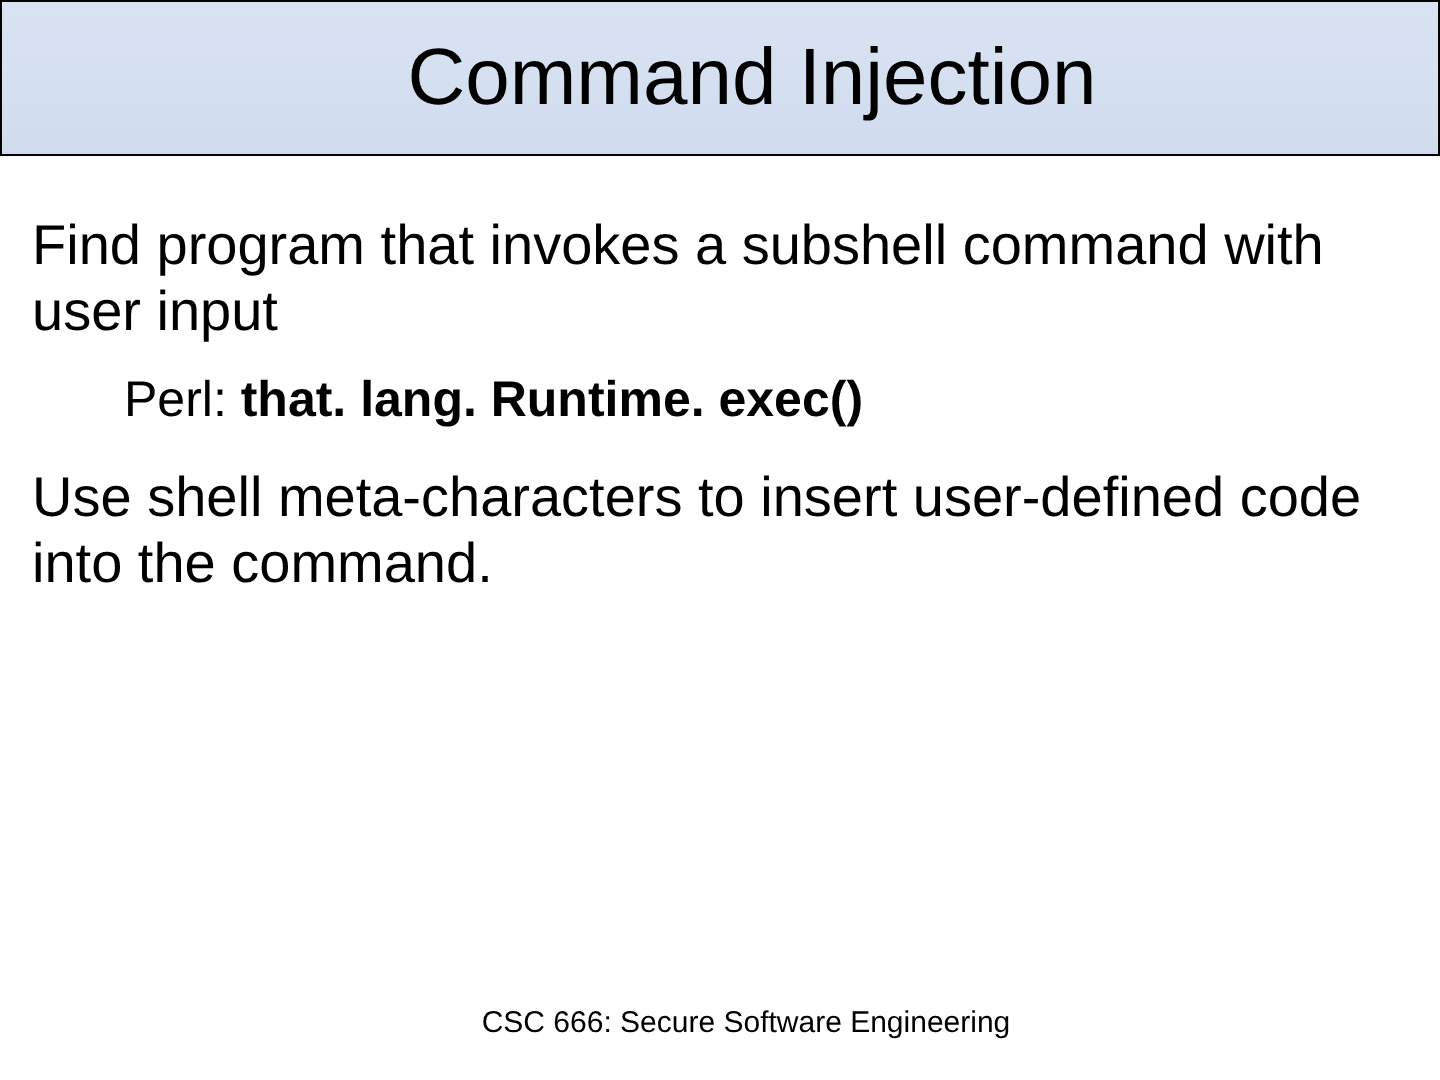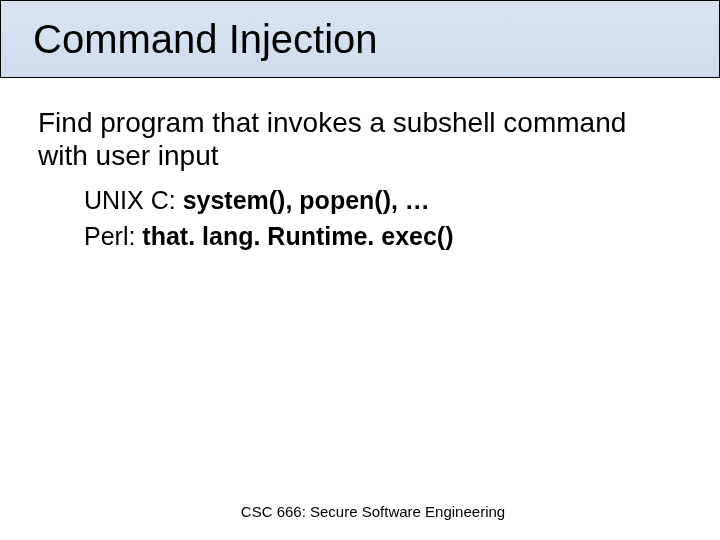--- a/index.html
+++ b/index.html
@@ -11,29 +11,30 @@
       position: relative;
       overflow: hidden;
     }
     .title-bar {
       width: 100%;
       height: 78px;
       background: linear-gradient(to bottom, #d9e3f2 0%, #d0dcee 100%);
       border: 1px solid #000;
       display: flex;
       align-items: center;
+      justify-content: center;
       padding-left: 32px;
     }
     .title-text {
       font-size: 40px;
       color: #000;
       font-weight: normal;
     }
     .body-content {
-      padding: 28px 38px 0 38px;
+      padding: 28px 38px 0 16px;
     }
     .main-line {
       font-size: 28px;
       color: #000;
       line-height: 1.18;
       margin-bottom: 10px;
     }
     .sub-list {
       padding-left: 46px;
       margin-bottom: 14px;
@@ -61,23 +62,21 @@
 <div class="title-bar">
   <div class="title-text">Command Injection</div>
 </div>
 
 <div class="body-content">
 
   <div class="main-line">Find program that invokes a subshell command with user input</div>
 
   <div class="sub-list">
     <div class="sub-item">
-      <span>UNIX C: </span><span class="bold">system(), popen(), …</span>
-    </div>
-    <div class="sub-item">
       <span>Perl: </span><span class="bold">that. lang. Runtime. exec()</span>
     </div>
   </div>
 
+  <div class="main-line">Use shell meta-characters to insert user-defined code into the command.</div>
 
 </div>
 
 <div class="footer">CSC 666: Secure Software Engineering</div>
 
 </body></html>

